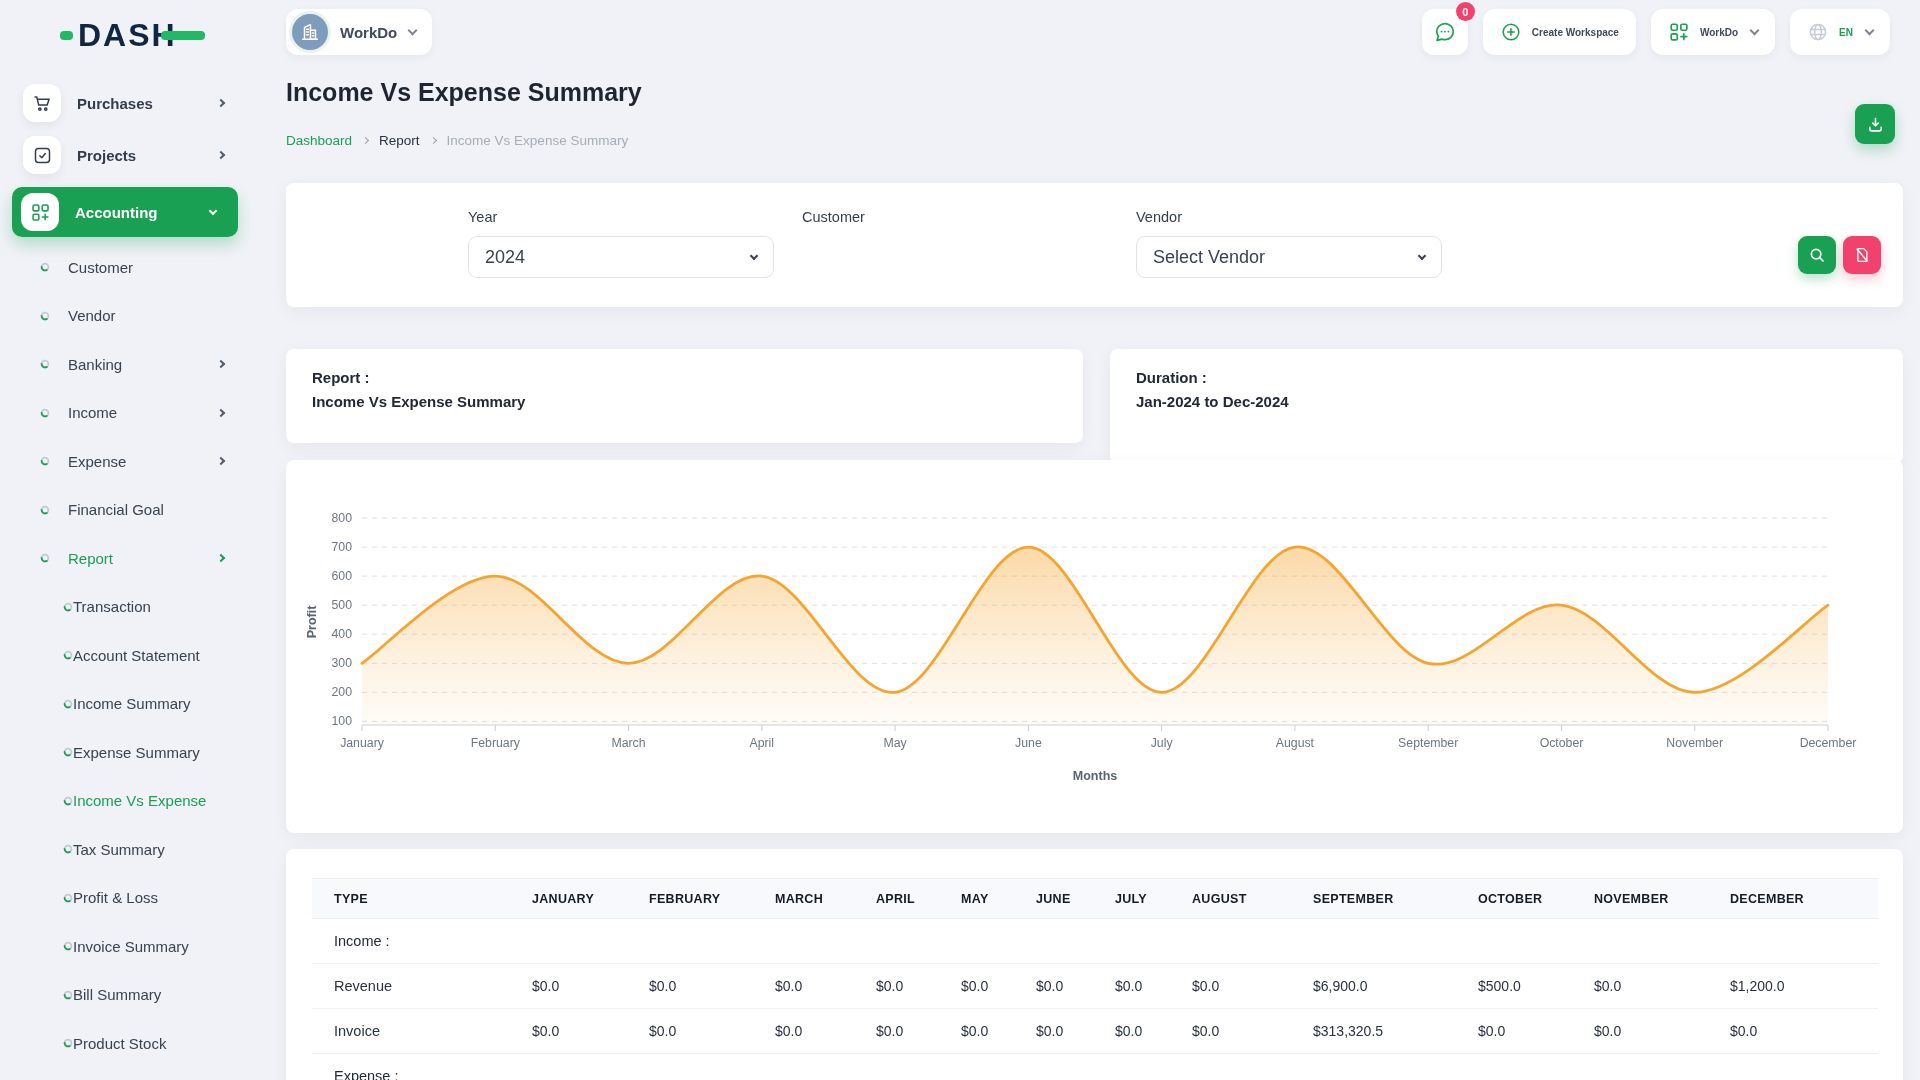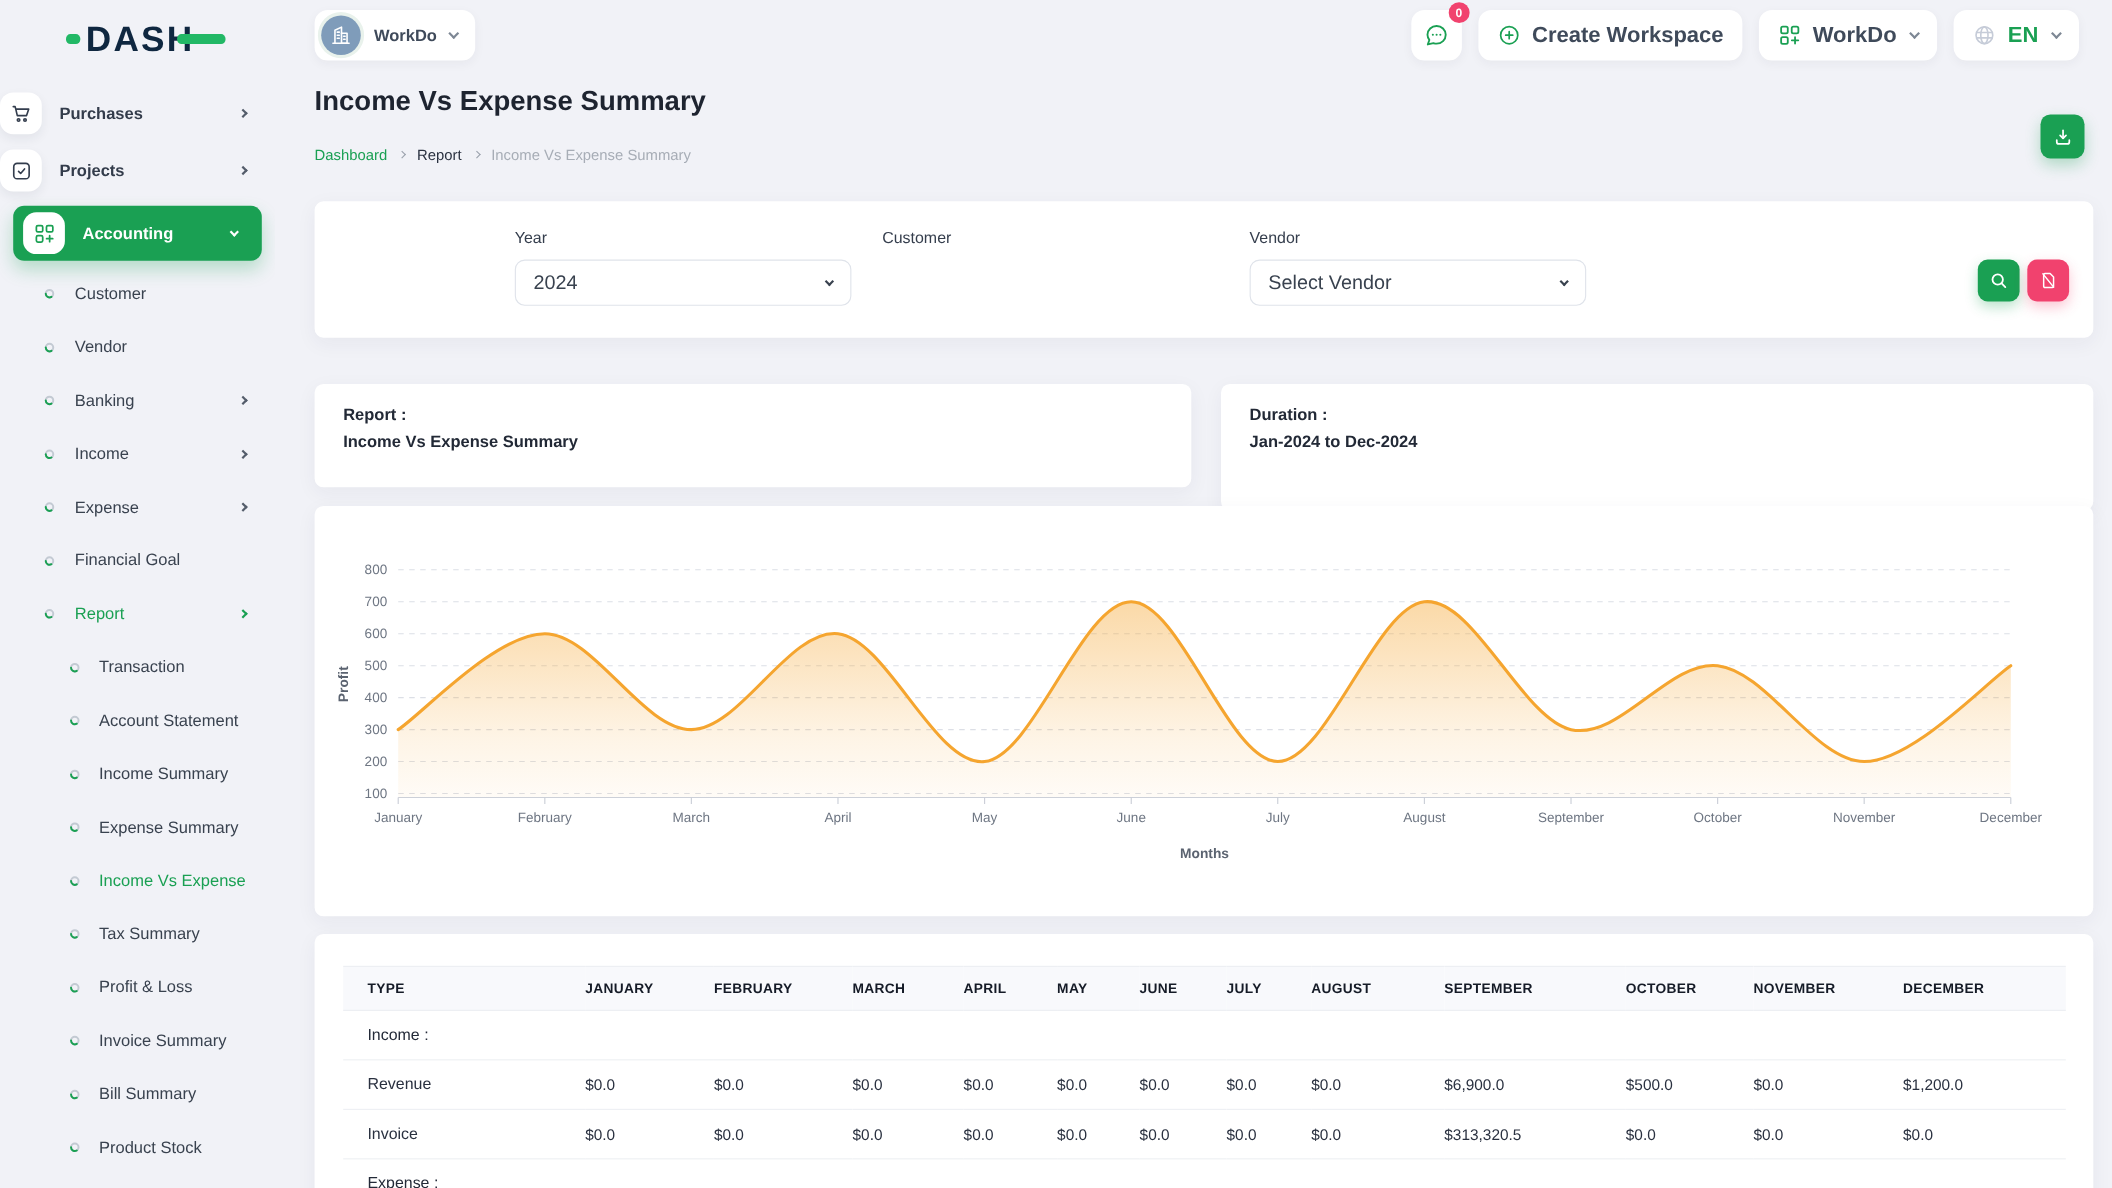--- a/index.html
+++ b/index.html
@@ -24,42 +24,42 @@
   .ws-avatar{ width:36px; height:36px; border-radius:50%; background:#7f9cba; display:flex; align-items:center; justify-content:center; box-shadow:0 0 0 3px #e9f2ec; }
   .ws-avatar svg{ width:22px; height:22px; }
   .ws-name{ font-size:15px; color:#3f4a5a; font-weight:600; }
   .topbar-right{ position:absolute; top:9px; right:30px; display:flex; gap:15px; align-items:center; }
   .tb-icon-btn{ position:relative; width:46px; height:46px; background:#fff; border-radius:12px;
     display:flex; align-items:center; justify-content:center; box-shadow:0 3px 10px rgba(30,40,60,.05); cursor:pointer; }
   .tb-icon-btn svg{ width:24px; height:24px; }
   .badge{ position:absolute; top:-7px; right:-7px; min-width:19px; height:19px; border-radius:10px; background:var(--pink);
     color:#fff; font-size:11px; font-weight:700; display:flex; align-items:center; justify-content:center; padding:0 5px; }
   .tb-pill{ height:46px; background:#fff; border-radius:12px; display:flex; align-items:center; gap:10px;
-    padding:0 17px; box-shadow:0 3px 10px rgba(30,40,60,.05); font-size:20px; font-weight:600; color:#3f4a5a; cursor:pointer;justify-content:flex-end; }
+    padding:0 17px; box-shadow:0 3px 10px rgba(30,40,60,.05); font-size:10px; font-weight:600; color:#3f4a5a; cursor:pointer;justify-content:flex-end; }
   .tb-pill svg{ width:22px; height:22px; }
   .lang-code{ color:var(--green); font-weight:700; }
   .chev{ display:inline-block; width:7px; height:7px; border-right:2px solid currentColor; border-bottom:2px solid currentColor; }
   .chev.down{ transform:rotate(45deg); margin-top:-3px; }
   .chev.right{ transform:rotate(-45deg); }
   .tb-pill .chev{ color:#7d8794; margin-left:3px; }
 
   
   .sidebar{ position:absolute; left:0; top:64px; width:250px; bottom:0; padding-top:13px; overflow:hidden; }
   .nav-item{ display:flex; align-items:center; cursor:pointer; }
-  .nav-item.boxed{ height:52px; gap:16px; }
+  .nav-item.boxed{ height:52px; padding-left:23px; gap:16px; }
   .nav-iconbox{ width:38px; height:38px; background:#fff; border-radius:12px; display:flex; align-items:center; justify-content:center; box-shadow:0 4px 10px rgba(30,40,60,.07); }
   .nav-iconbox svg{ width:21px; height:21px; }
   .nav-label{ font-size:15px; color:#333c4b; font-weight:600; }
   .nav-item .chev{ color:#545d6b; margin-left:auto; margin-right:26px; width:6px; height:6px; }
   .nav-item.pill-active{ height:50px; margin:6px 12px; background:var(--green); border-radius:10px; padding-left:9px; gap:16px; box-shadow:0 8px 16px rgba(26,160,83,.28); }
   .pill-active .nav-iconbox{ box-shadow:none; }
   .pill-active .nav-label{ color:#fff; font-weight:700; }
   .pill-active .chev{ color:#fff; margin-right:22px; }
   .nav-item.plain{ height:48.5px; padding-left:40px; gap:18px; }
-  .nav-item.child{ height:48.5px; padding-left:63px; gap:17px; }
+  .nav-item.child{ height:48.5px; padding-left:63px; }
   .bullet{ display:flex; }
   .bullet svg{ width:10px; height:10px; }
   .nav-item.plain .nav-label, .nav-item.child .nav-label{ font-weight:500; color:#39424f; }
   .nav-item.active .nav-label{ color:var(--green); }
   .nav-item.active .chev{ color:var(--green); }
 
   
   .page-title{ position:absolute; left:286px; top:78px; font-size:25px; font-weight:700; color:#1e2430; margin:0; }
   .breadcrumb{ position:absolute; left:286px; top:133px; display:flex; align-items:center; gap:11px; font-size:13.5px; }
   .bc-link{ color:var(--green); cursor:pointer; }

